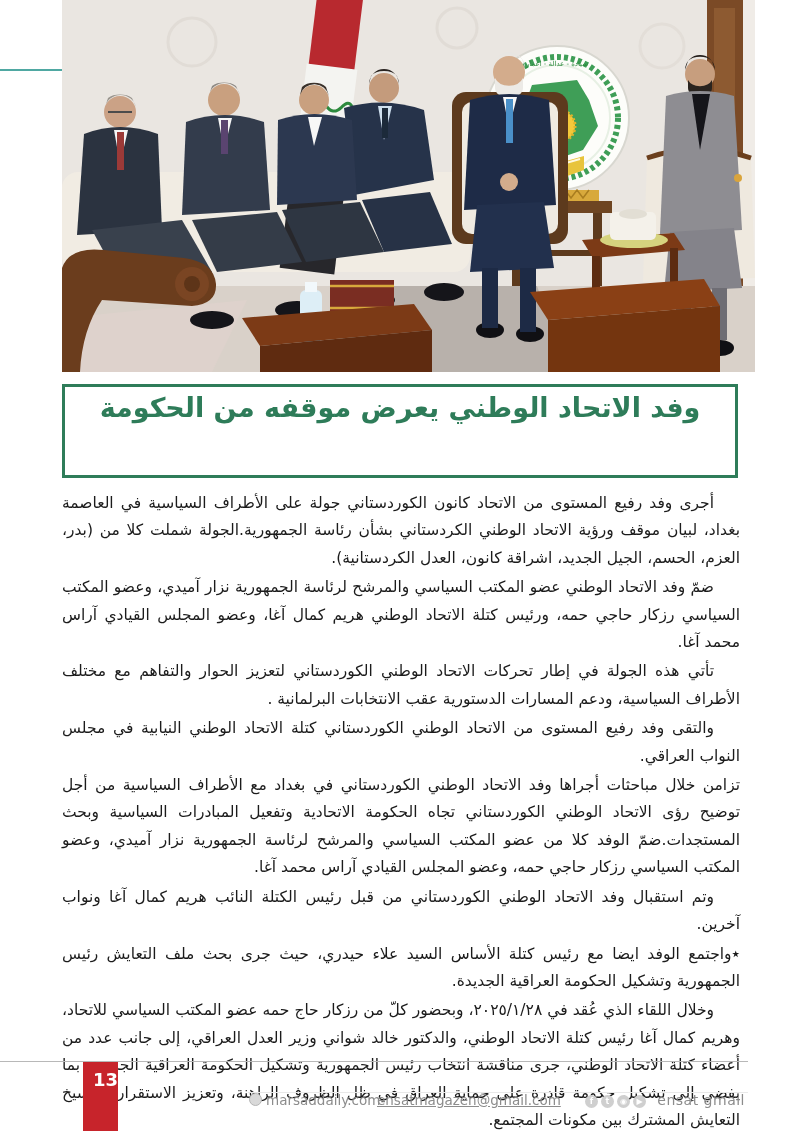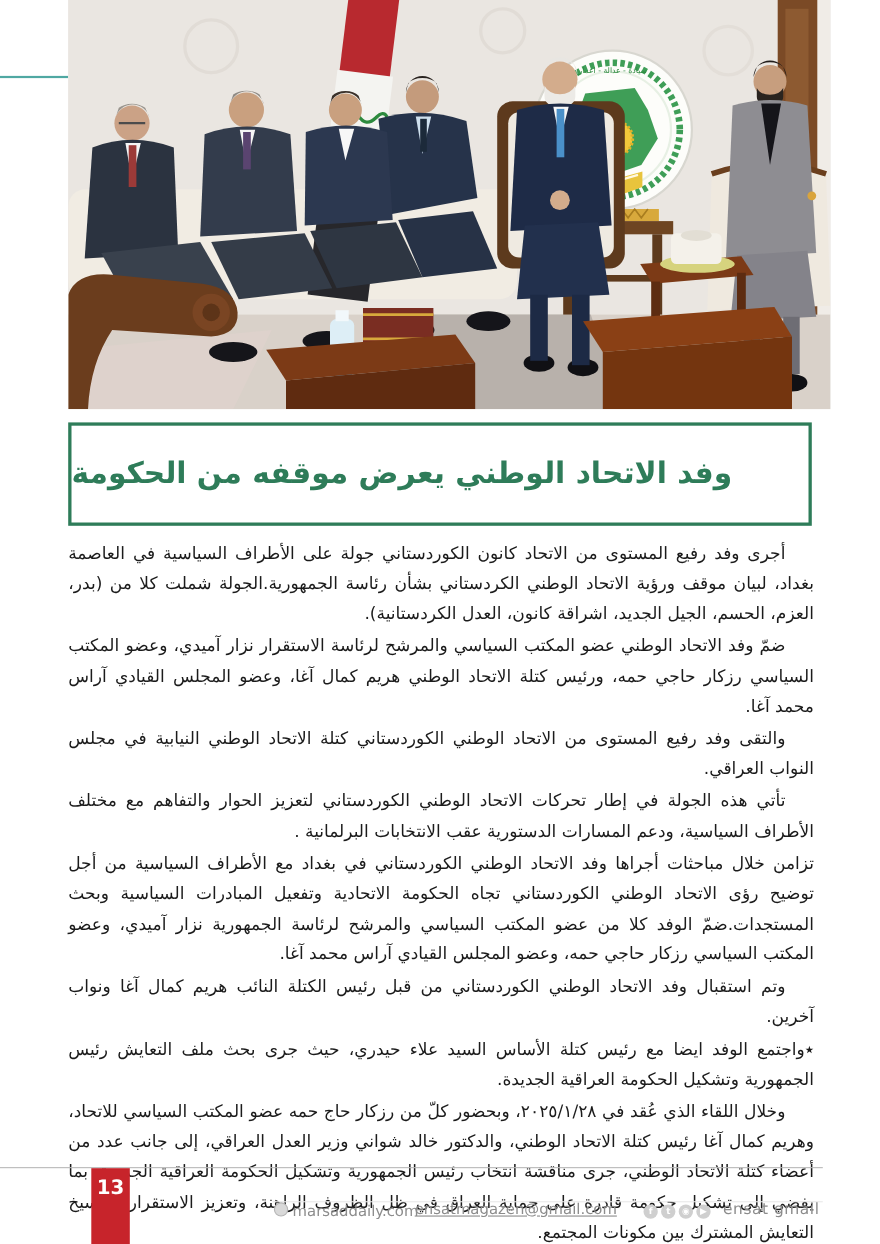--- a/index.html
+++ b/index.html
@@ -4,31 +4,31 @@
 <style>
   html,body{margin:0;padding:0;}
   body{width:800px;height:1131px;background:#ffffff;font-family:"DejaVu Sans",sans-serif;position:relative;overflow:hidden;}
   .page{position:absolute;inset:0;width:800px;height:897px;background:#fff;}
 
   .accent-line{position:absolute;left:0;top:69px;width:62px;height:2px;background:#4fa8a2;}
 
   .photo-wrap{position:absolute;left:62px;top:0;width:693px;height:372px;overflow:hidden;background:#eae6e1;}
 
   .headline-box{position:absolute;left:62px;top:384px;width:670px;height:88px;border:3px solid #2e7c59;
-    display:flex;flex-direction:column;justify-content:center;align-items:flex-end;direction:rtl;text-align:center;}
+    display:flex;flex-direction:row;justify-content:center;align-items:flex-start;direction:rtl;text-align:center;}
   .headline-box .hl{color:#2e7c59;font-weight:bold;font-size:27px;line-height:42px;white-space:nowrap;}
 
   .article{position:absolute;left:62px;top:490px;width:678px;direction:rtl;text-align:justify;color:#1b1b1b;}
   .article p{margin:0 0 2px 0;font-size:15.5px;line-height:27.4px;}
   .article p.indent{text-indent:26px;}
 
   .footer-divider{position:absolute;left:0;top:1061px;width:748px;height:1px;background:#b8b8b8;}
   .footer-underline{position:absolute;left:248px;top:1092px;width:500px;height:1px;background:#e9e9e9;}
   .page-number-box{position:absolute;left:83px;top:1062px;width:35px;height:69px;background:#c7242b;color:#fff;
-    font-weight:bold;font-size:18px;text-align:center;padding-top:7px;box-sizing:border-box;}
+    font-weight:bold;font-size:18px;text-align:right;padding-top:7px;box-sizing:border-box;}
   .footer-row{position:absolute;left:62px;top:1090px;width:686px;height:24px;font-size:13.5px;color:#8c8c8c;}
   .footer-item{position:absolute;top:2px;white-space:nowrap;}
   .f-web{left:183px;}
   .f-email{left:315px;text-decoration:underline;}
   .f-social{left:523px;top:5px;display:flex;gap:3px;}
   .f-brand{right:3px;font-size:14px;letter-spacing:.5px;}
   .globe{display:inline-block;width:11px;height:11px;border:1px solid #b5b5b5;border-radius:50%;position:relative;top:1px;margin-left:4px;margin-right:4px;background:#d9d9d9;}
   .soc{width:13px;height:13px;border-radius:50%;background:#cfcfcf;color:#fff;font-size:8px;line-height:13px;text-align:center;font-weight:bold;}
 </style>
 </head>
@@ -184,23 +184,23 @@
       </g>
     </svg>
   </div>
 
   <div class="headline-box">
     <div class="hl">وفد الاتحاد الوطني يعرض موقفه من الحكومة</div>
   </div>
 
   <div class="article">
     <p class="indent">أجرى وفد رفيع المستوى من الاتحاد كانون الكوردستاني جولة على الأطراف السياسية في العاصمة بغداد، لبيان موقف ورؤية الاتحاد الوطني الكردستاني بشأن رئاسة الجمهورية.الجولة شملت كلا من (بدر، العزم، الحسم، الجيل الجديد، اشراقة كانون، العدل الكردستانية).</p>
-    <p class="indent">ضمّ وفد الاتحاد الوطني عضو المكتب السياسي والمرشح لرئاسة الاستقرار نزار آميدي، وعضو المكتب السياسي رزكار حاجي حمه، ورئيس كتلة الاتحاد الوطني هريم كمال آغا، وعضو المجلس القيادي آراس محمد آغا.</p>
+    <p class="indent">ضمّ وفد الاتحاد الوطني عضو المكتب السياسي والمرشح لرئاسة الجمهورية نزار آميدي، وعضو المكتب السياسي رزكار حاجي حمه، ورئيس كتلة الاتحاد الوطني هريم كمال آغا، وعضو المجلس القيادي آراس محمد آغا.</p>
+    <p class="indent">تأتي هذه الجولة في إطار تحركات الاتحاد الوطني الكوردستاني لتعزيز الحوار والتفاهم مع مختلف الأطراف السياسية، ودعم المسارات الدستورية عقب الانتخابات البرلمانية .</p>
     <p class="indent">والتقى وفد رفيع المستوى من الاتحاد الوطني الكوردستاني كتلة الاتحاد الوطني النيابية في مجلس النواب العراقي.</p>
-    <p class="indent">تأتي هذه الجولة في إطار تحركات الاتحاد الوطني الكوردستاني لتعزيز الحوار والتفاهم مع مختلف الأطراف السياسية، ودعم المسارات الدستورية عقب الانتخابات البرلمانية .</p>
     <p>تزامن خلال مباحثات أجراها وفد الاتحاد الوطني الكوردستاني في بغداد مع الأطراف السياسية من أجل توضيح رؤى الاتحاد الوطني الكوردستاني تجاه الحكومة الاتحادية وتفعيل المبادرات السياسية وبحث المستجدات.ضمّ الوفد كلا من عضو المكتب السياسي والمرشح لرئاسة الجمهورية نزار آميدي، وعضو المكتب السياسي رزكار حاجي حمه، وعضو المجلس القيادي آراس محمد آغا.</p>
     <p class="indent">وتم استقبال وفد الاتحاد الوطني الكوردستاني من قبل رئيس الكتلة النائب هريم كمال آغا ونواب آخرين.</p>
     <p>٭واجتمع الوفد ايضا مع رئيس كتلة الأساس السيد علاء حيدري، حيث جرى بحث ملف التعايش رئيس الجمهورية وتشكيل الحكومة العراقية الجديدة.</p>
     <p class="indent">وخلال اللقاء الذي عُقد في  ٢٠٢٥/١/٢٨، وبحضور كلّ من رزكار حاج حمه عضو المكتب السياسي للاتحاد، وهريم كمال آغا رئيس كتلة الاتحاد الوطني، والدكتور خالد شواني وزير العدل العراقي، إلى جانب عدد من أعضاء كتلة الاتحاد الوطني، جرى مناقشة انتخاب رئيس الجمهورية وتشكيل الحكومة العراقية الجديدة، بما يفضي إلى تشكيل حكومة قادرة على حماية العراق في ظل الظروف الراهنة، وتعزيز الاستقرار وترسيخ التعايش المشترك بين مكونات المجتمع.</p>
   </div>
 
   <div class="footer-divider"></div>
   <div class="footer-underline"></div>
   <div class="page-number-box">
     <span>13</span>

